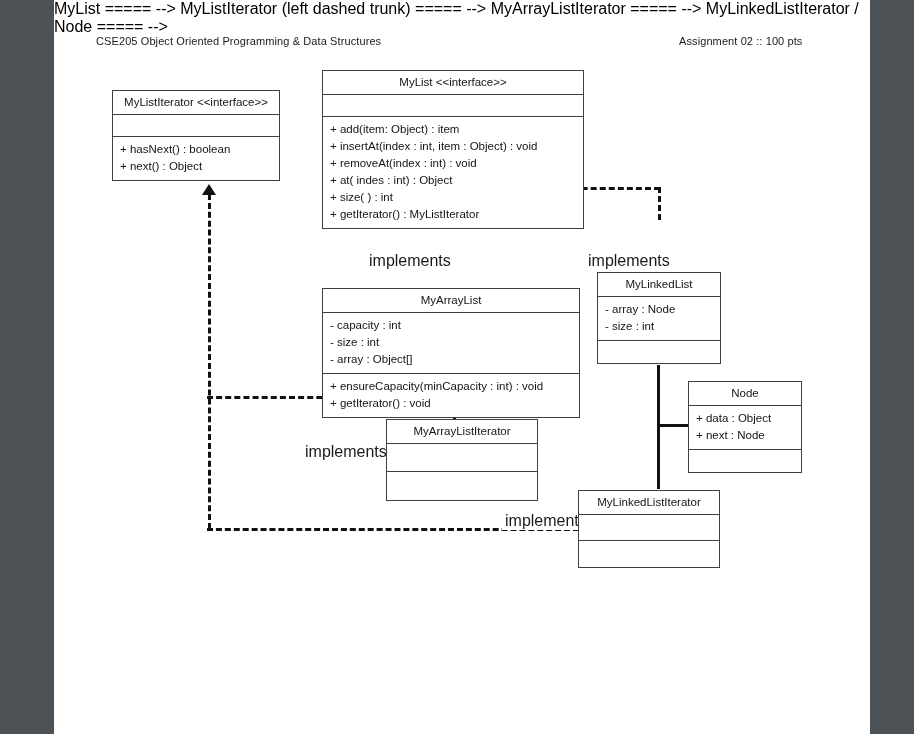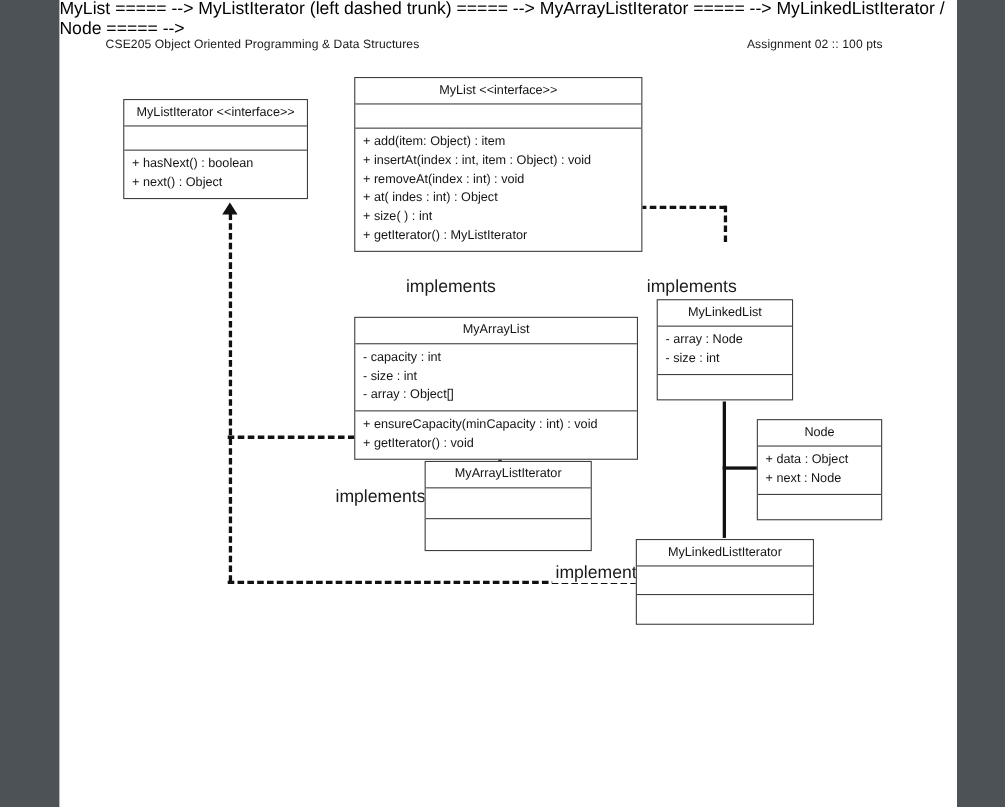--- a/index.html
+++ b/index.html
@@ -208,21 +208,21 @@
     
     <div class="uml" style="left:322px; top:419px; width:152px;margin-left:10px;">
       <div class="cmp" style="padding:0;">
         <div class="title">MyArrayListIterator</div>
       </div>
       <div class="cmp empty" style="min-height:28px;"></div>
       <div class="cmp empty" style="min-height:28px;"></div>
     </div>
 
     
-    <div class="uml" style="left:524px; top:490px; width:162px;">
+    <div class="uml" style="left:524px; top:490px; width:142px;">
       <div class="cmp" style="padding:0;">
         <div class="title">MyLinkedListIterator</div>
       </div>
       <div class="cmp empty" style="min-height:26px;"></div>
       <div class="cmp empty" style="min-height:26px;"></div>
     </div>
 
   </div>
 </div>
 

